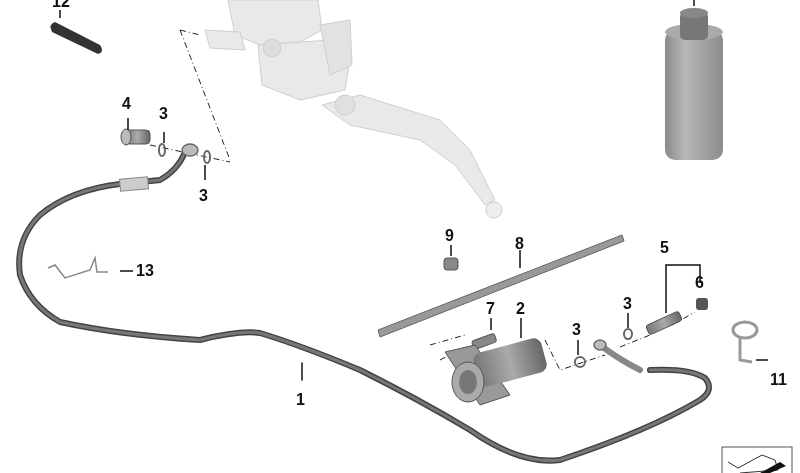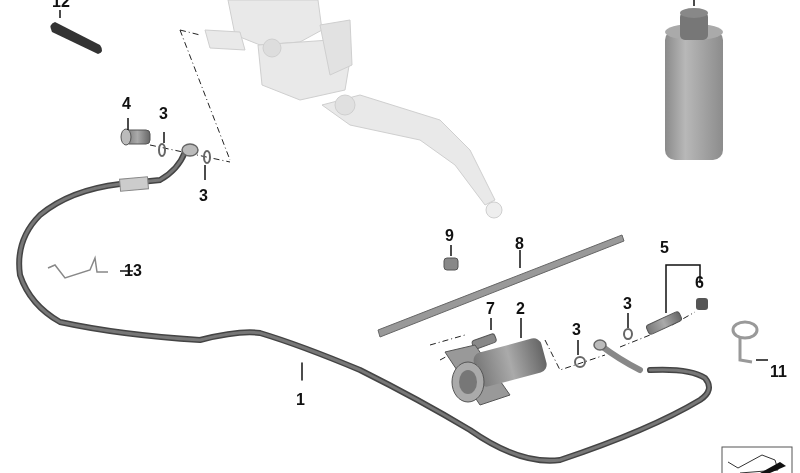--- a/index.html
+++ b/index.html
@@ -144,15 +144,15 @@
 <div class="lbl" style="left:159px;top:106px;">3</div>
 <div class="lbl" style="left:199px;top:188px;">3</div>
 <div class="lbl" style="left:445px;top:228px;">9</div>
 <div class="lbl" style="left:515px;top:236px;">8</div>
 <div class="lbl" style="left:660px;top:240px;">5</div>
 <div class="lbl" style="left:695px;top:275px;">6</div>
 <div class="lbl" style="left:486px;top:301px;">7</div>
 <div class="lbl" style="left:516px;top:301px;">2</div>
 <div class="lbl" style="left:623px;top:296px;">3</div>
 <div class="lbl" style="left:572px;top:322px;">3</div>
-<div class="lbl" style="left:124px;top:263px;">13</div>
-<div class="lbl" style="left:770px;top:364px;">11</div>
+<div class="lbl" style="left:136px;top:263px;">13</div>
+<div class="lbl" style="left:770px;top:372px;">11</div>
 <div class="lbl" style="left:296px;top:392px;">1</div>
 
 </body></html>

